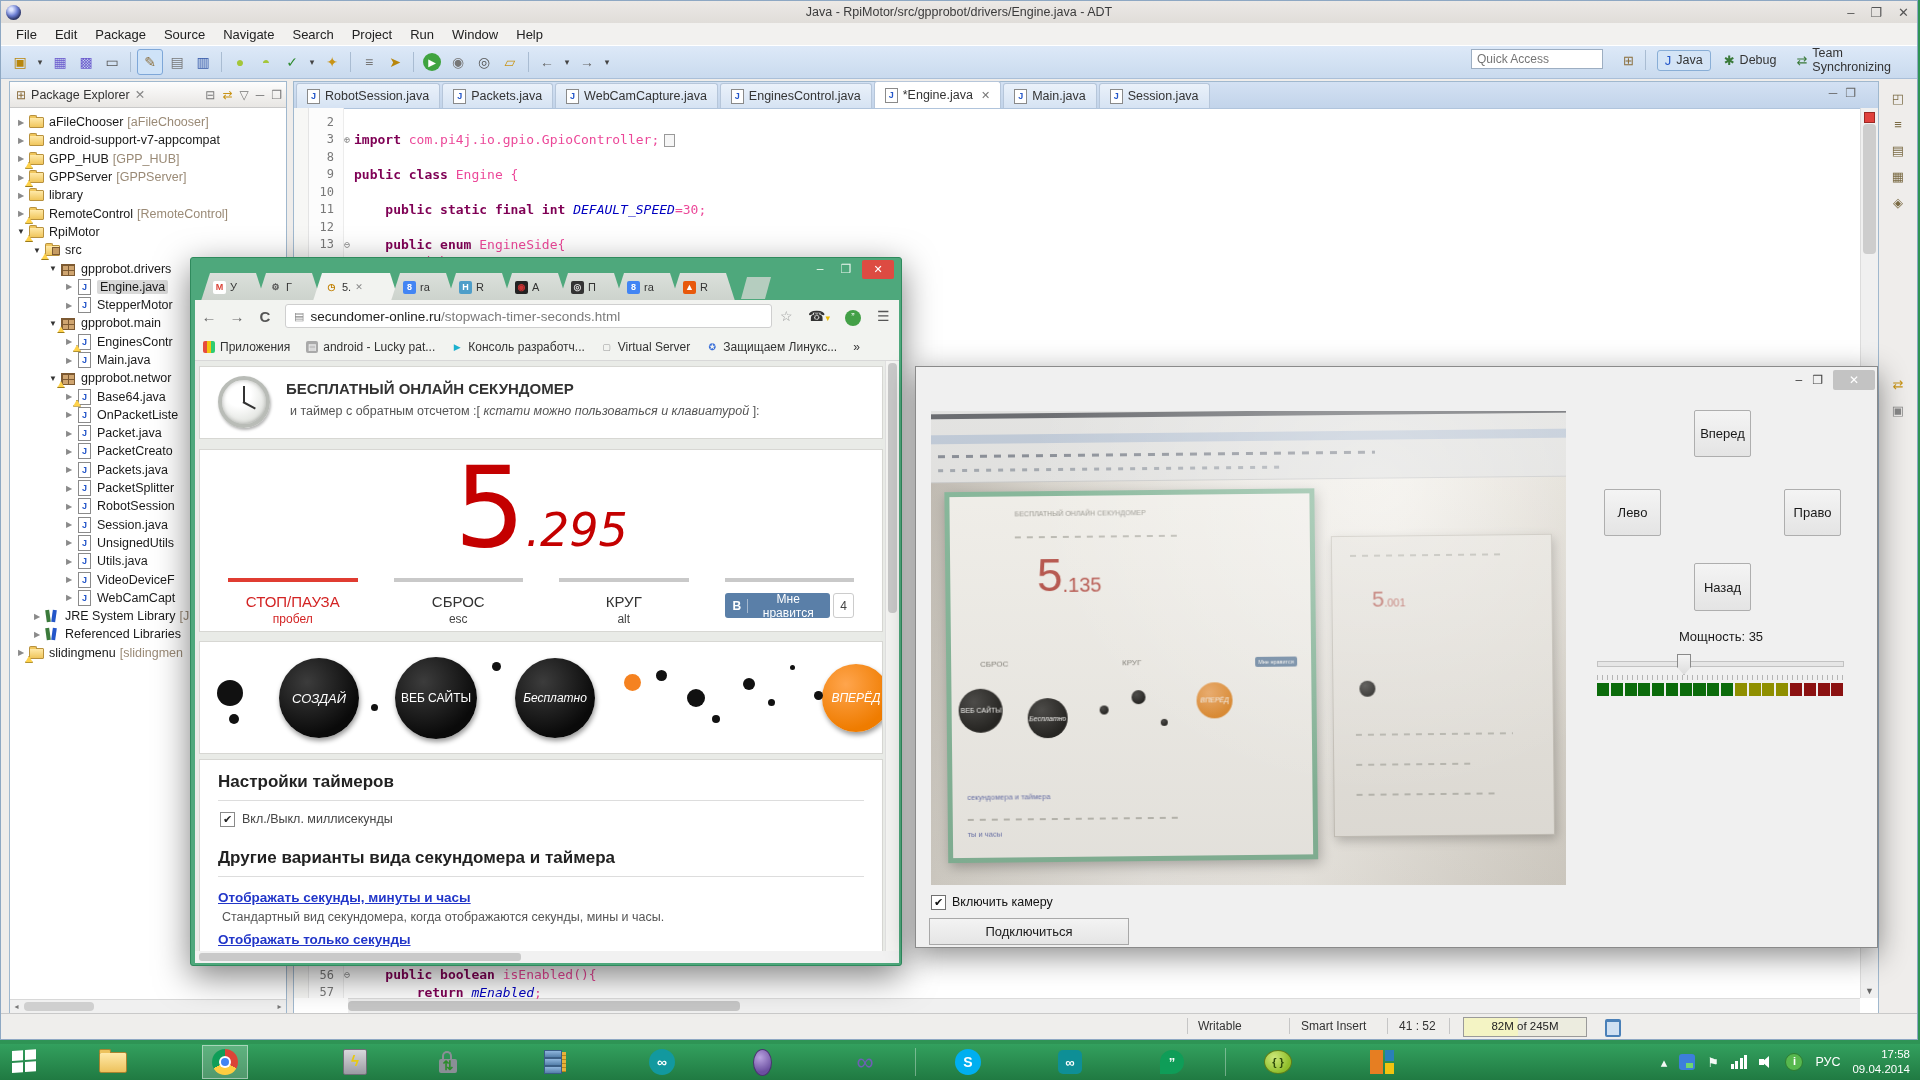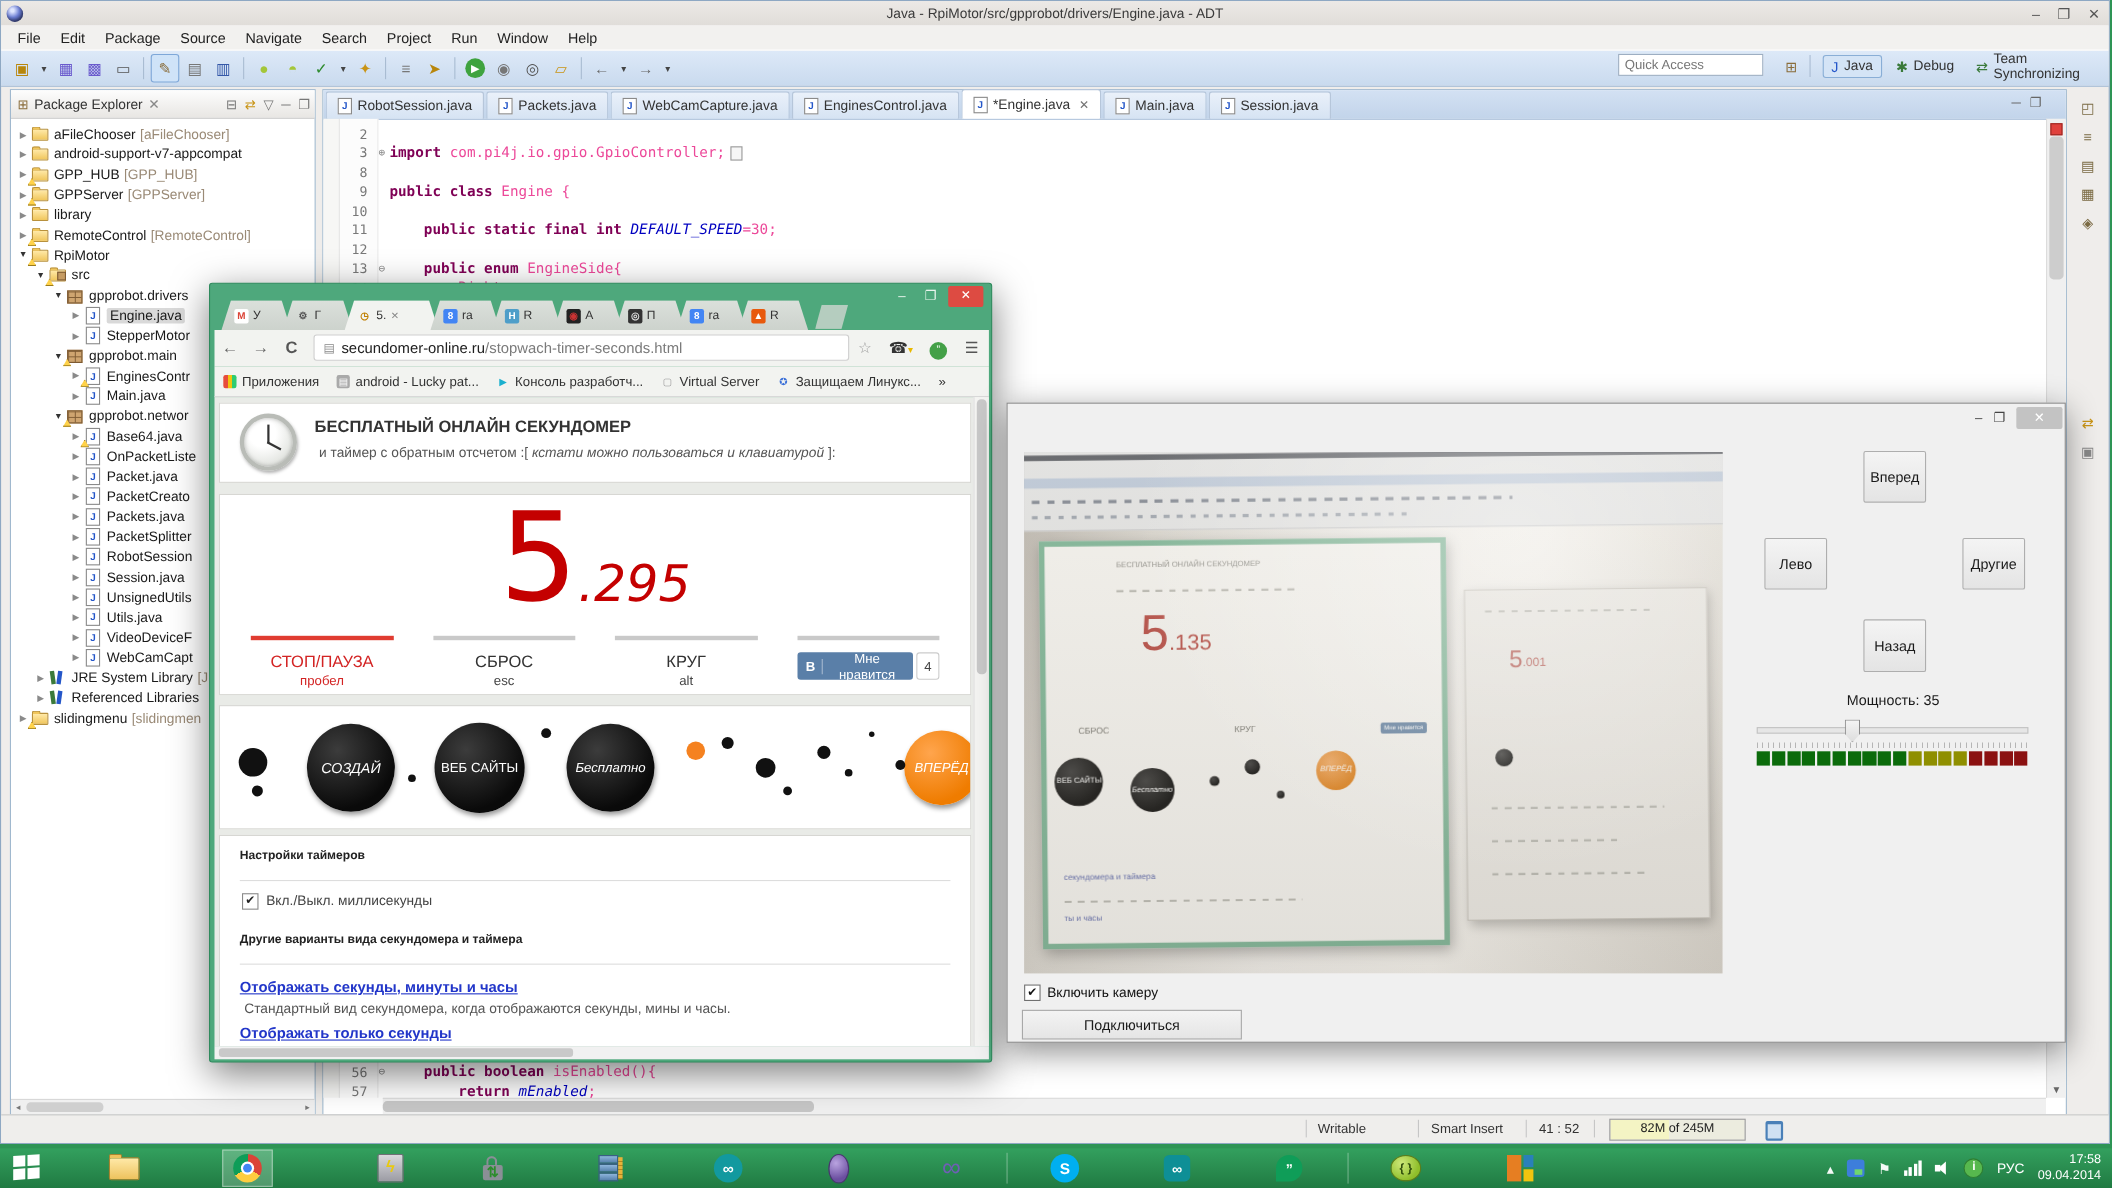--- a/index.html
+++ b/index.html
@@ -123,21 +123,21 @@
   #likebtn{height:25px;background:#5a7fa8;border-radius:3px;color:#fff;font-size:12px;display:flex;align-items:center;padding:0 8px;gap:6px;}
   #likebtn .vkb{font-weight:bold;border-right:1px solid rgba(255,255,255,.45);padding-right:6px;}
   #likecount{height:23px;border:1px solid #ccc;border-radius:3px;background:#fff;color:#444;font-size:12px;display:flex;align-items:center;padding:0 6px;}
   #pg-banner{top:280px;height:113px;overflow:hidden;}
   .bub{position:absolute;border-radius:50%;background:radial-gradient(circle at 35% 30%,#3c3c3c,#0a0a0a 70%);color:#fff;display:flex;align-items:center;justify-content:center;text-align:center;box-shadow:1px 3px 5px rgba(0,0,0,.4);}
   .bub.orange{background:radial-gradient(circle at 35% 30%,#ffa54d,#ef7c00 70%);}
   .bub.it{font-style:italic;}
   .dot{position:absolute;border-radius:50%;background:#111;}
   .dot.orange{background:#f58220;}
   #pg-set{top:398px;height:195px;}
-  .set-h{position:absolute;left:18px;font-size:11px;font-weight:bold;color:#222;}
+  .set-h{position:absolute;left:18px;font-size:17px;font-weight:bold;color:#222;}
   .set-hr{position:absolute;left:18px;right:18px;height:1px;background:#ddd;}
   #set-cb{position:absolute;left:20px;top:52px;width:13px;height:13px;background:#fff;border:1px solid #8a8a8a;font-size:11px;line-height:12px;text-align:center;color:#222;}
   #set-cb-lbl{position:absolute;left:42px;top:52px;font-size:12.5px;color:#444;}
   .set-link{position:absolute;left:18px;font-size:13.5px;font-weight:bold;color:#2236c9;text-decoration:underline;}
   .set-desc{position:absolute;left:22px;font-size:12.5px;color:#555;}
   #c-vscroll{position:absolute;right:0;top:0;width:13px;height:590px;background:#f4f4f2;border-left:1px solid #e0e0e0;}
   #c-vscroll .thumb{position:absolute;left:2px;right:2px;top:2px;height:250px;background:#c9c9c9;border-radius:4px;}
   #c-hscroll{position:absolute;left:4px;top:693px;width:704px;height:12px;background:#f1f1f1;}
   #c-hscroll .thumb{position:absolute;left:4px;top:2px;width:322px;height:8px;background:#c9c9c9;border-radius:3px;}
   
@@ -818,21 +818,21 @@
           <div class="ph-bub" style="left:12%;top:48%;width:16px;height:16px;"></div>
           <div class="ph-line" style="left:10%;top:66%;width:72%;"></div>
           <div class="ph-line" style="left:10%;top:76%;width:55%;"></div>
           <div class="ph-line" style="left:10%;top:86%;width:64%;"></div>
         </div>
       </div>
       <div id="ph-glare"></div>
     </div>
     <div class="rb-btn" style="left:778px;top:43px;">Вперед</div>
     <div class="rb-btn" style="left:688px;top:122px;">Лево</div>
-    <div class="rb-btn" style="left:868px;top:122px;">Другие</div>
+    <div class="rb-btn" style="left:868px;top:122px;">Право</div>
     <div class="rb-btn" style="left:778px;top:196px;height:48px;">Назад</div>
     <div id="rb-power">Мощность: 35</div>
     <div id="rb-slider">
       <div class="track"></div>
       <div id="rb-thumb"></div>
     </div>
     <div id="rb-ticks"></div>
     <div id="rb-squares">
         <div class="psq" style="background: rgb(11, 107, 11);"></div>
         <div class="psq" style="background: rgb(11, 107, 11);"></div>

